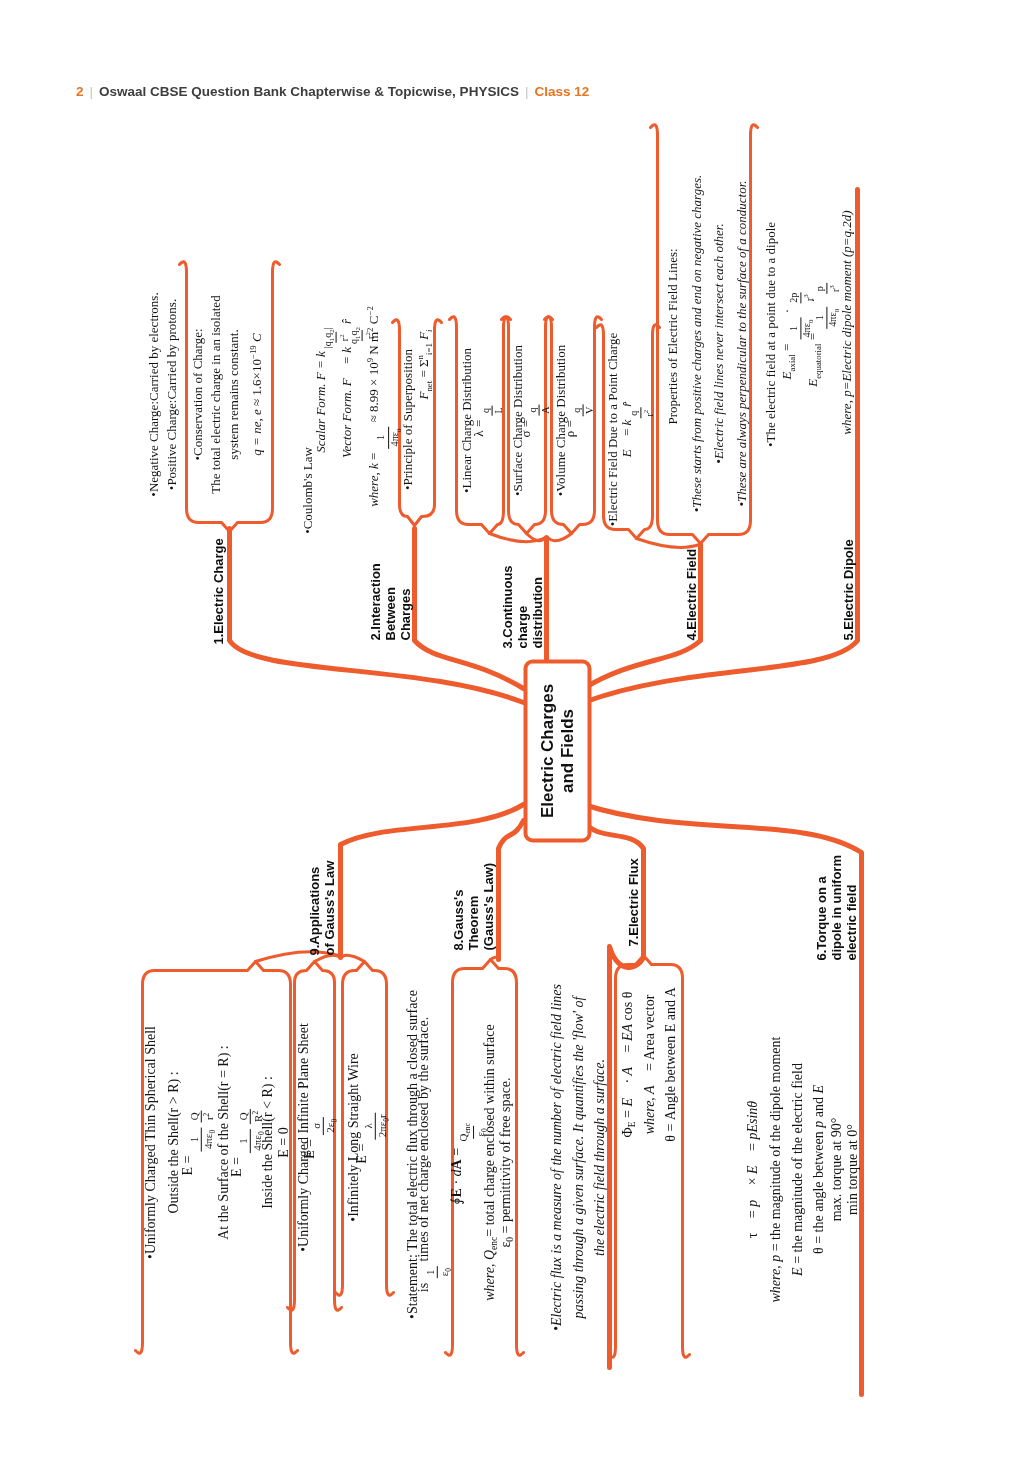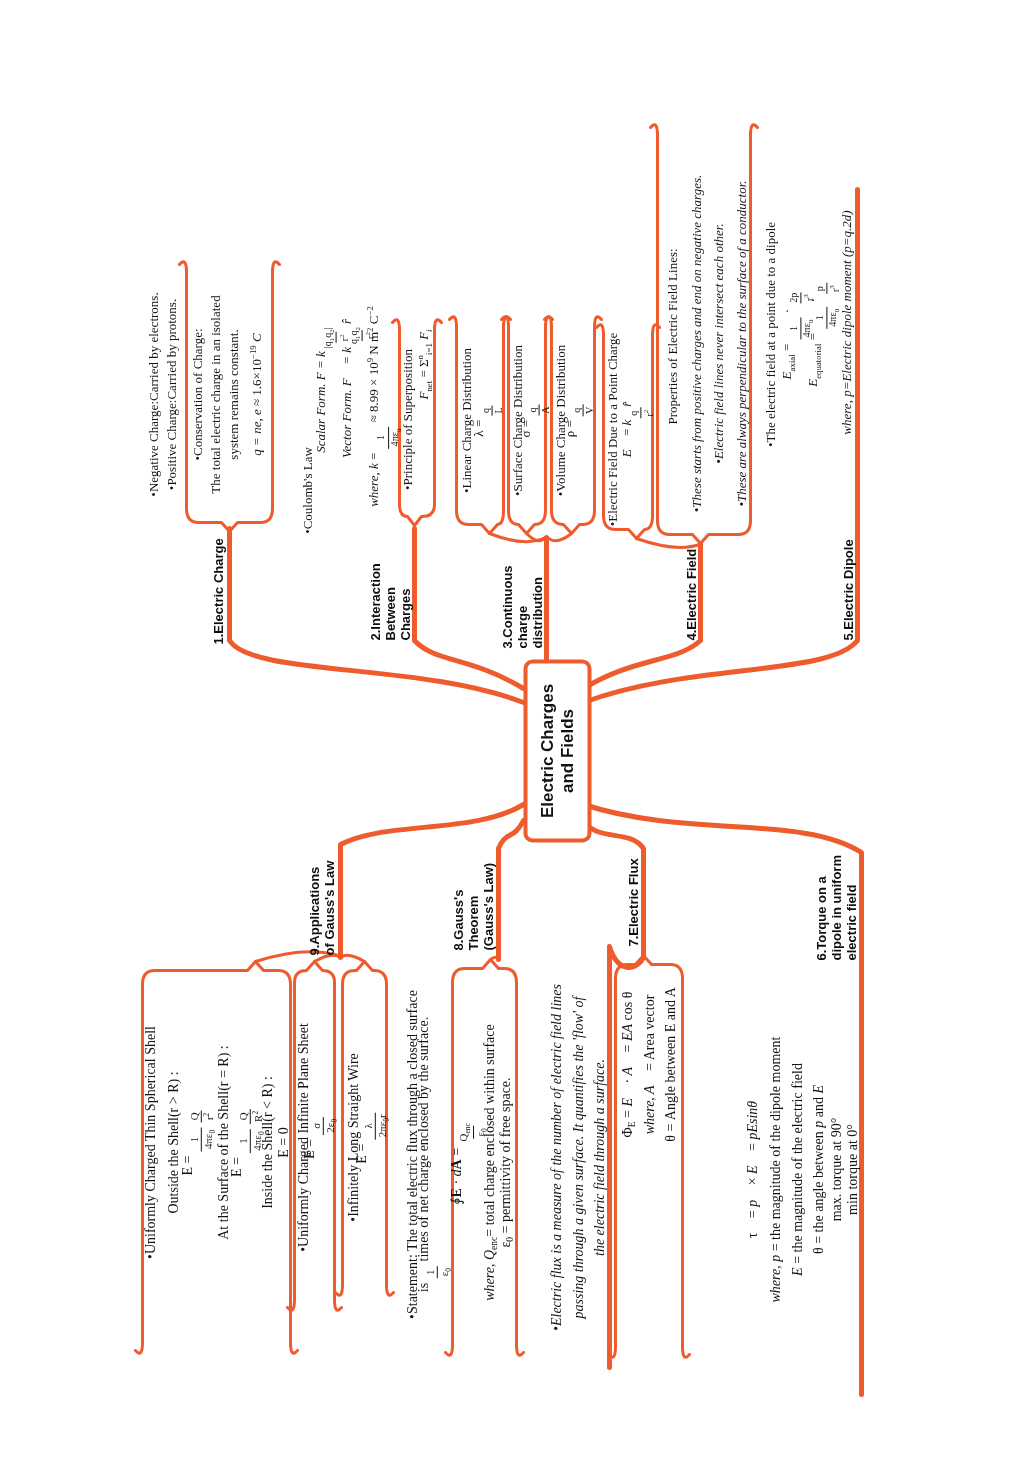--- a/index.html
+++ b/index.html
@@ -25,20 +25,23 @@
   .fr{display:inline-flex;flex-direction:column;align-items:center;vertical-align:-0.55em;
       line-height:1.05;font-size:0.78em;margin:0 1px;}
   .fr>span:first-child{padding:0 2px 1px;}
   .fr>span:last-child{border-top:1.2px solid #141414;padding:1px 2px 0;}
 </style>
 </head>
 <body>
 
 <div class="stage">
 
+  <div class="hdr">
+    <span class="pg">2</span><span class="sep">|</span><span>Oswaal CBSE Question Bank Chapterwise &amp; Topicwise, PHYSICS</span><span class="sep">|</span><span class="cls">Class 12</span>
+  </div>
 
   <div class="map">
 
     <svg width="1463" height="1024" viewBox="0 0 1463 1024">
       <g stroke="#ee5b2d" fill="none" stroke-linecap="round" stroke-linejoin="round">
 
         <g stroke-width="5">
           <path d="M760 523 C800 420 786 252 822 229 L934 229"></path>
           <path d="M774 523 C806 470 800 434 822 414 L934 414"></path>
           <path d="M795 546 L925 546"></path>

